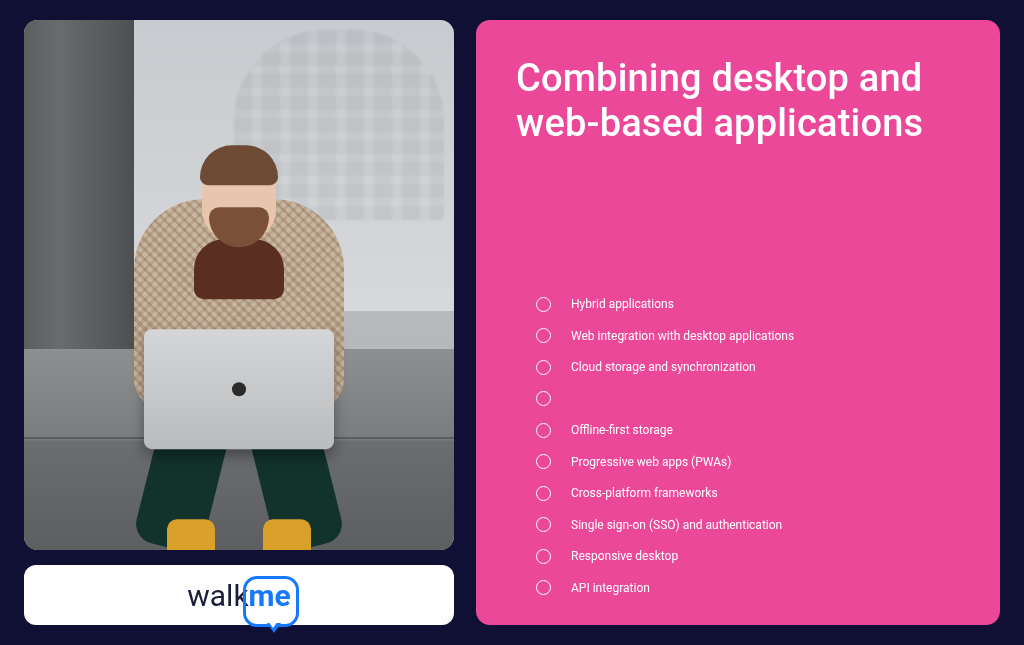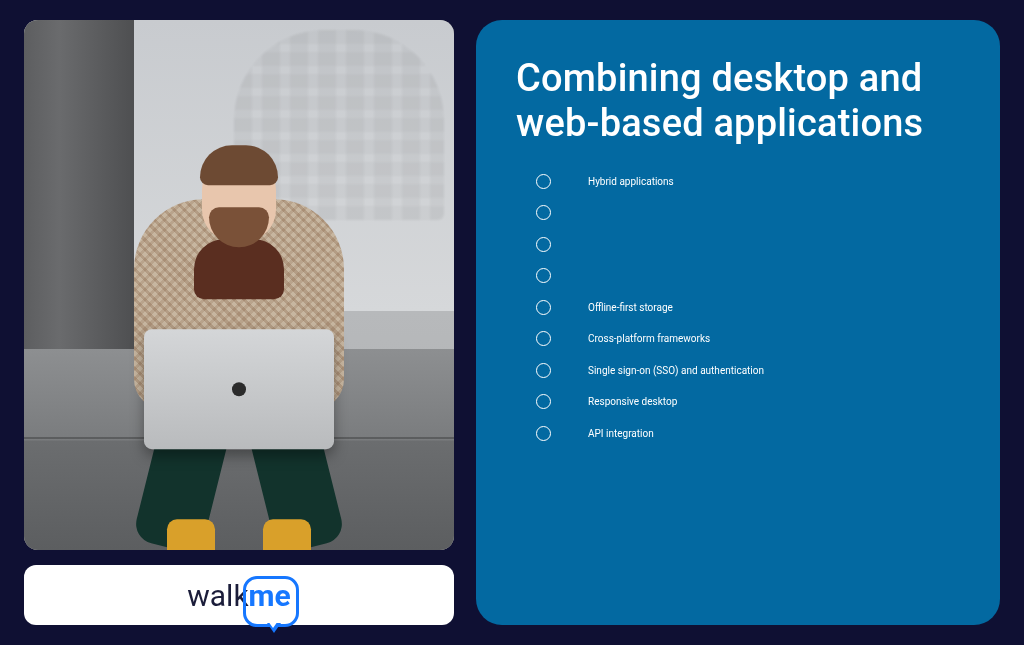--- a/index.html
+++ b/index.html
@@ -174,46 +174,47 @@
     width: 0; height: 0;
     border-left: 5px solid transparent;
     border-right: 5px solid transparent;
     border-top: 7px solid #fff;
     z-index: 1;
   }
 
   
   .right-col {
     flex: 1;
-    background: #0369a1;
-    border-radius: 26px;
+    background: #ec4899;
+    border-radius: 14px;
     padding: 36px 40px 30px 40px;
     color: #ffffff;
     display: flex;
     flex-direction: column;
+    justify-content: space-between;
   }
   .headline {
     font-size: 38px;
     line-height: 1.18;
     font-weight: 500;
     letter-spacing: .2px;
     margin-bottom: 28px;
   }
   .items {
     list-style: none;
     display: flex;
     flex-direction: column;
     gap: 16.5px;
     padding-left: 20px;
   }
   .items li {
     display: flex;
     align-items: center;
-    gap: 37px;
-    font-size: 10px;
+    gap: 20px;
+    font-size: 12px;
     font-weight: 400;
   }
   .bullet-ring {
     width: 15px; height: 15px;
     border: 1.8px solid #ffffff;
     border-radius: 50%;
     flex: 0 0 auto;
   }
 </style>
 </head>
@@ -256,30 +257,36 @@
 
 <div class="right-col">
   <h1 class="headline">Combining desktop and web-based applications</h1>
   <ul class="items">
     <li>
         <span class="bullet-ring"></span>
         <span>Hybrid applications</span>
       </li>
     <li>
         <span class="bullet-ring"></span>
-      </li>
-    <li>
-        <span class="bullet-ring"></span>
+        <span>Web integration with desktop applications</span>
+      </li>
+    <li>
+        <span class="bullet-ring"></span>
+        <span>Cloud storage and synchronization</span>
       </li>
     <li>
         <span class="bullet-ring"></span>
       </li>
     <li>
         <span class="bullet-ring"></span>
         <span>Offline-first storage</span>
+      </li>
+    <li>
+        <span class="bullet-ring"></span>
+        <span>Progressive web apps (PWAs)</span>
       </li>
     <li>
         <span class="bullet-ring"></span>
         <span>Cross-platform frameworks</span>
       </li>
     <li>
         <span class="bullet-ring"></span>
         <span>Single sign-on (SSO) and authentication</span>
       </li>
     <li>

